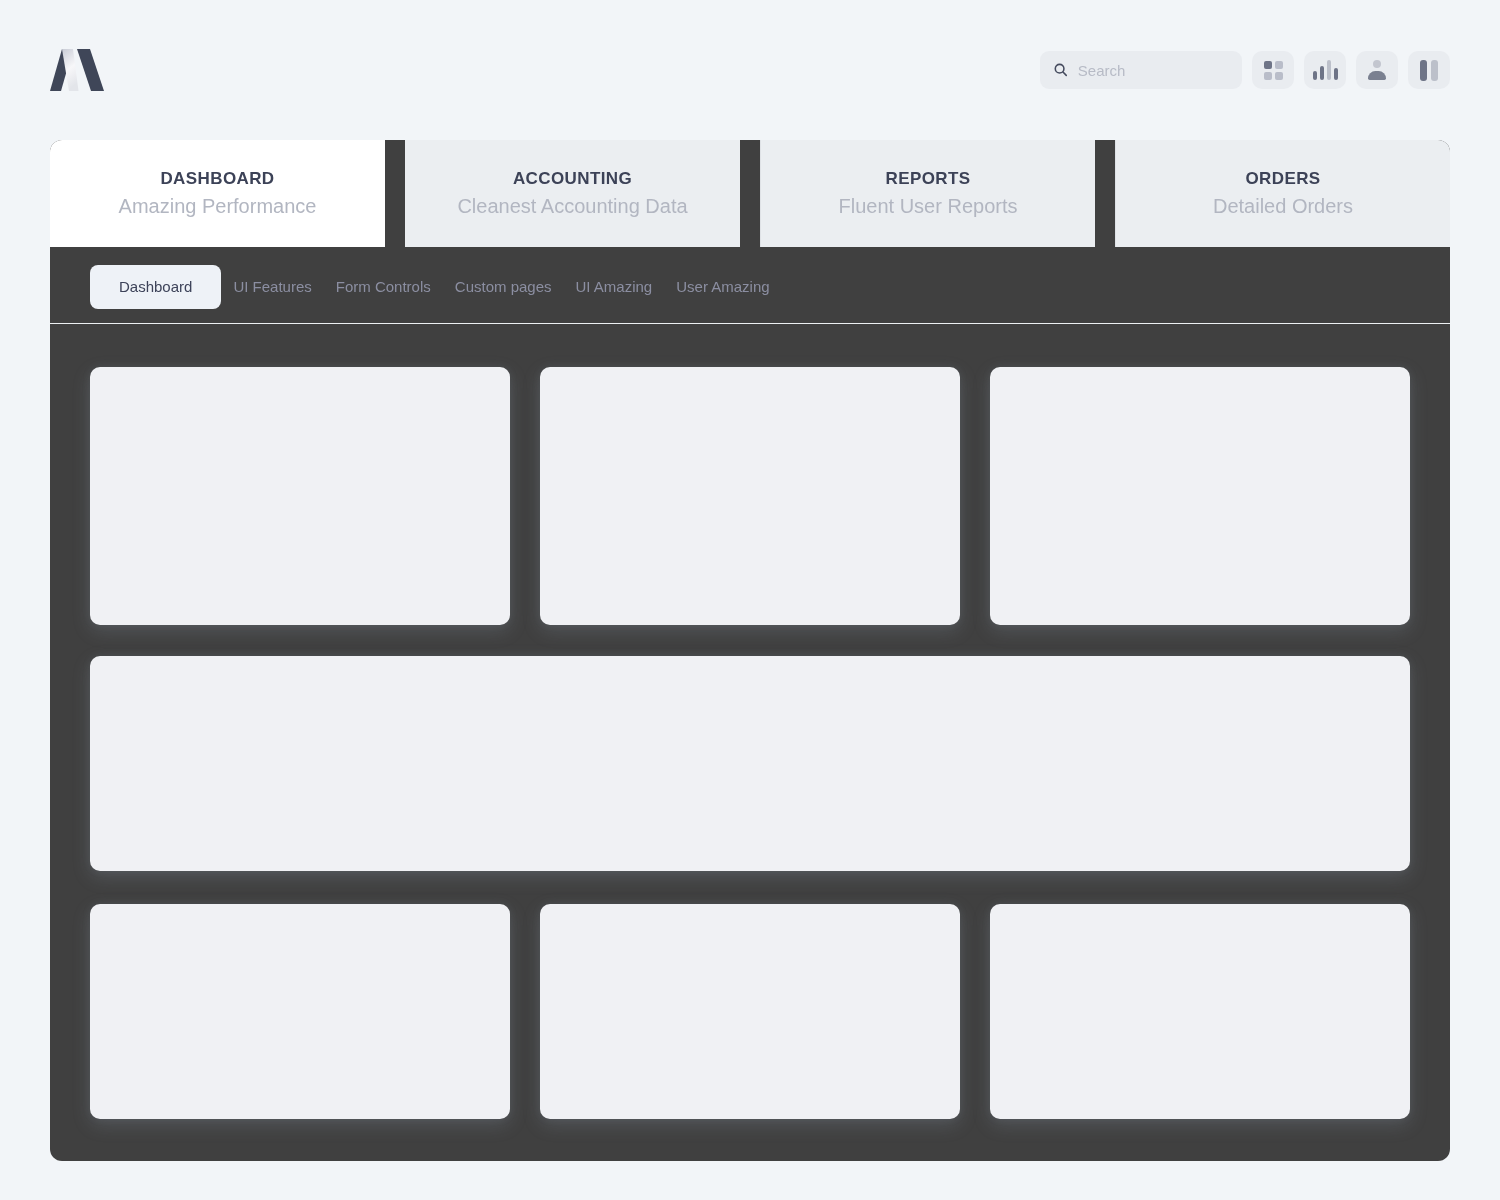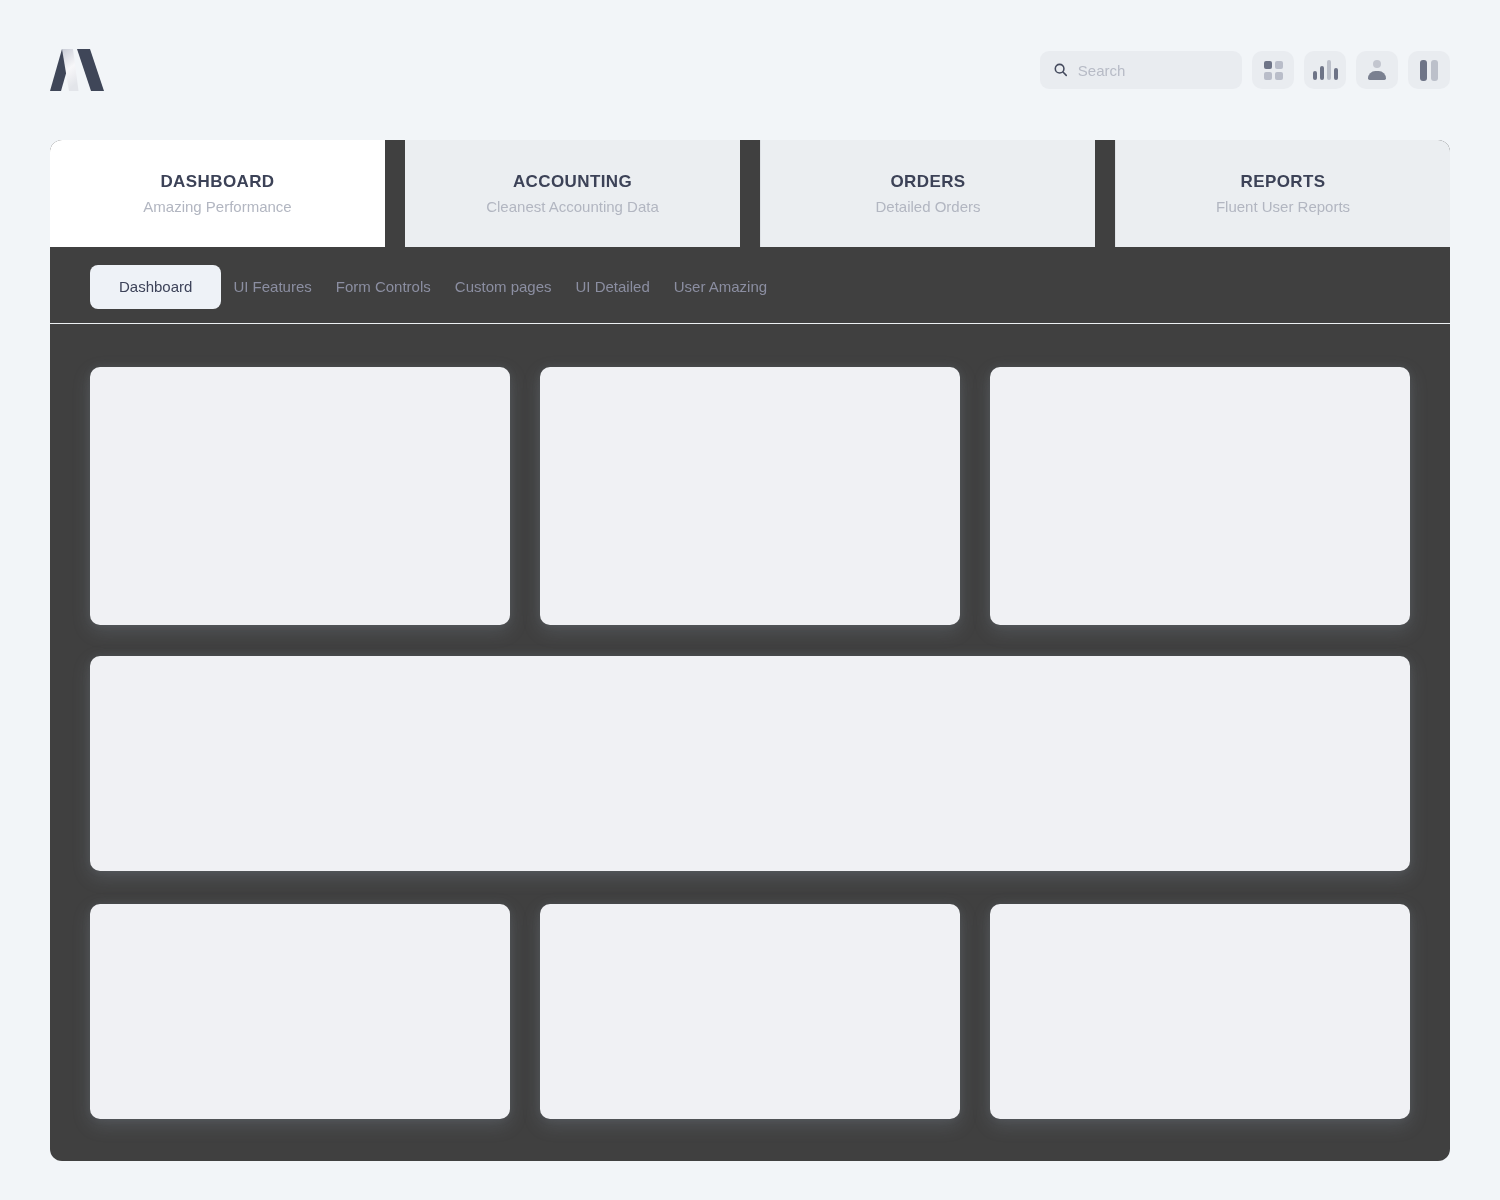--- a/index.html
+++ b/index.html
@@ -96,21 +96,21 @@
     background: #ebeef1;
     cursor: pointer;
   }
   .mtab.active { background: #ffffff; }
   .mtab + .mtab:not(.active) { border-left: 1px solid #dfe2e6; margin-left: 20px; }
   .mtab.active + .mtab { border-left: none; }
   .mtab-title {
     font-size: 17px; font-weight: 700;
     letter-spacing: 0.4px; color: #3c4257;
   }
-  .mtab-sub { font-size: 15px; color: #b2b6c1; }
+  .mtab-sub { font-size: 20px; color: #b2b6c1; }
 
   
   .subnav {
     display: flex; align-items: center;
     padding: 18px 40px 14px;
     border-bottom: 1px solid #edf0f3;
   }
   .subnav-item {
     font-size: 15px;
     color: #8b8ea1;
@@ -207,35 +207,35 @@
   <div class="tabstrip">
     <div class="mtab active">
       <div class="mtab-title">DASHBOARD</div>
       <div class="mtab-sub">Amazing Performance</div>
     </div>
     <div class="mtab">
       <div class="mtab-title">ACCOUNTING</div>
       <div class="mtab-sub">Cleanest Accounting Data</div>
     </div>
     <div class="mtab">
+      <div class="mtab-title">REPORTS</div>
+      <div class="mtab-sub">Fluent User Reports</div>
+    </div>
+    <div class="mtab">
       <div class="mtab-title">ORDERS</div>
       <div class="mtab-sub">Detailed Orders</div>
-    </div>
-    <div class="mtab">
-      <div class="mtab-title">REPORTS</div>
-      <div class="mtab-sub">Fluent User Reports</div>
     </div>
   </div>
 
   <div class="subnav">
     <div class="subnav-item active">Dashboard</div>
     <div class="subnav-item">UI Features</div>
     <div class="subnav-item">Form Controls</div>
     <div class="subnav-item">Custom pages</div>
-    <div class="subnav-item">UI Detailed</div>
+    <div class="subnav-item">UI Amazing</div>
     <div class="subnav-item">User Amazing</div>
   </div>
 
   <div class="content">
     <div class="card-row row-top">
       <div class="ph-card"></div>
       <div class="ph-card"></div>
       <div class="ph-card"></div>
     </div>
     <div class="card-row row-wide">

